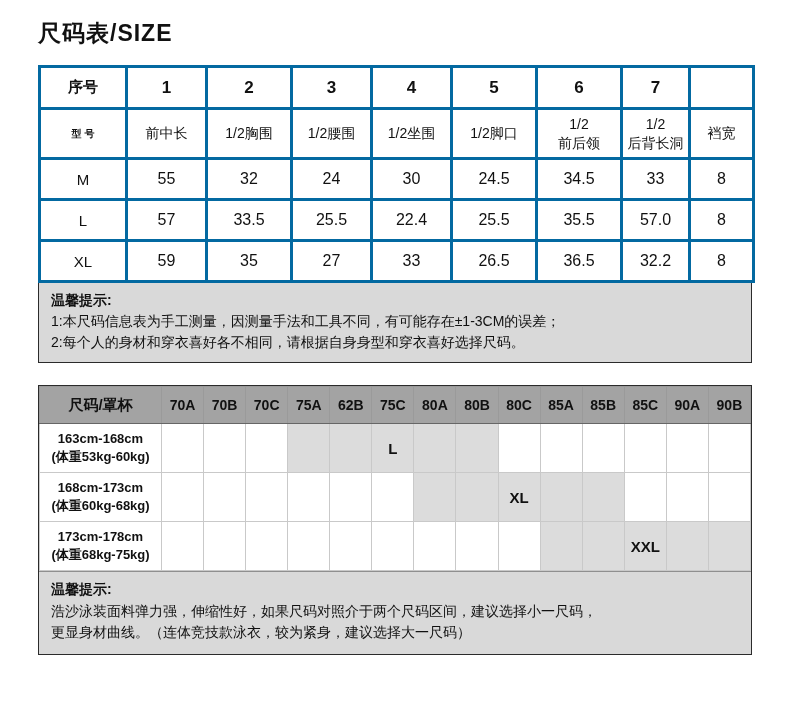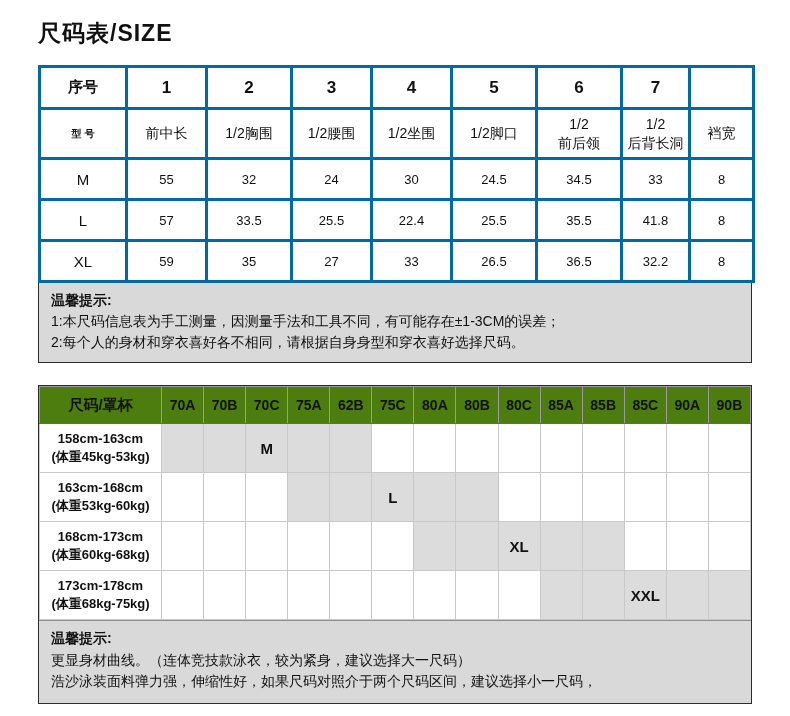--- a/index.html
+++ b/index.html
@@ -12,32 +12,32 @@
   .t1{width:714px;border-collapse:collapse;table-layout:fixed;}
   .t1 th,.t1 td{border:3px solid #0369a1;text-align:center;vertical-align:middle;padding:2px;overflow:hidden;}
   .t1 tr.r-serial{height:42px;}
   .t1 tr.r-serial td{font-size:17px;font-weight:bold;}
   .t1 tr.r-serial th{font-size:15px;font-weight:bold;}
   .t1 tr.r-measure{height:50px;}
   .t1 tr.r-measure th{font-size:10px;font-weight:bold;}
   .t1 tr.r-measure td{font-size:14px;white-space:pre-line;line-height:1.35;}
   .t1 tr.r-data{height:41px;}
   .t1 tr.r-data th{font-size:15px;font-weight:normal;}
-  .t1 tr.r-data td{font-size:13px;}
+  .t1 tr.r-data td{font-size:16px;}
 
   .notice{width:714px;box-sizing:border-box;border:1px solid #2b2b2b;border-top:none;
           background:#d9d9d9;padding:7px 12px 9px 12px;font-size:14px;line-height:1.5;}
   .notice .notice-title{font-weight:bold;}
 
   
   .t2-wrap{width:714px;box-sizing:border-box;border:1px solid #2b2b2b;margin-top:22px;}
   .t2{width:100%;border-collapse:collapse;table-layout:fixed;}
   .t2 th,.t2 td{padding:0;text-align:center;vertical-align:middle;overflow:hidden;}
   .t2 thead tr{height:37px;}
-  .t2 thead th{background:#4d7c0f;border:1px solid #9a9a9a;border-bottom:1px solid #666;font-size:14px;font-weight:bold;}
+  .t2 thead th{background:#a3a3a3;border:1px solid #9a9a9a;border-bottom:1px solid #666;font-size:14px;font-weight:bold;}
   .t2 thead th.corner{font-size:15px;}
   .t2 tbody tr{height:49px;}
   .t2 tbody th,.t2 tbody td{border:1px solid #c9c9c9;font-size:13px;}
   .t2 tbody th{font-weight:bold;line-height:1.35;}
   .t2 tbody th .h,.t2 tbody th .w{display:block;}
   .t2 td.shade{background:#dcdcdc;}
   .t2 td.band-label{font-size:15px;font-weight:bold;color:#111;}
 
   .notice2{border-top:1px solid #8f8f8f;background:#d9d9d9;padding:7px 12px 10px 12px;font-size:14px;line-height:1.55;}
   .notice2 .notice-title{font-weight:bold;}
@@ -99,21 +99,21 @@
           <td>8</td>
         </tr>
         <tr class="r-data">
           <th>L</th>
           <td>57</td>
           <td>33.5</td>
           <td>25.5</td>
           <td>22.4</td>
           <td>25.5</td>
           <td>35.5</td>
-          <td>41.8</td>
+          <td>57.0</td>
           <td>8</td>
         </tr>
         <tr class="r-data">
           <th>XL</th>
           <td>59</td>
           <td>35</td>
           <td>27</td>
           <td>33</td>
           <td>26.5</td>
           <td>36.5</td>
@@ -150,40 +150,20 @@
           <th>85A</th>
           <th>85B</th>
           <th>85C</th>
           <th>90A</th>
           <th>90B</th>
         </tr>
       </thead>
       <tbody>
         <tr>
           <th>
-            <span class="h">158cm-163cm</span>
-            <span class="w">(体重45kg-53kg)</span>
-          </th>
-          <td class="shade"></td>
-            <td class="shade"></td>
-            <td class="shade band-label">M</td>
-            <td class="shade"></td>
-            <td class="shade"></td>
-            <td></td>
-            <td></td>
-            <td></td>
-            <td></td>
-            <td></td>
-            <td></td>
-            <td></td>
-            <td></td>
-            <td></td>
-        </tr>
-        <tr>
-          <th>
             <span class="h">163cm-168cm</span>
             <span class="w">(体重53kg-60kg)</span>
           </th>
           <td></td>
             <td></td>
             <td></td>
             <td class="shade"></td>
             <td class="shade"></td>
             <td class="shade band-label">L</td>
             <td class="shade"></td>
@@ -233,18 +213,18 @@
             <td class="shade"></td>
             <td class="shade band-label">XXL</td>
             <td class="shade"></td>
             <td class="shade"></td>
         </tr>
       </tbody>
     </table>
 
     <div class="notice2">
       <div class="notice-title">温馨提示:</div>
+      <div class="notice-line">浩沙泳装面料弹力强，伸缩性好，如果尺码对照介于两个尺码区间，建议选择小一尺码，</div>
       <div class="notice-line">更显身材曲线。（连体竞技款泳衣，较为紧身，建议选择大一尺码）</div>
-      <div class="notice-line">浩沙泳装面料弹力强，伸缩性好，如果尺码对照介于两个尺码区间，建议选择小一尺码，</div>
     </div>
   </div>
 
 </div>
 
 </body></html>

